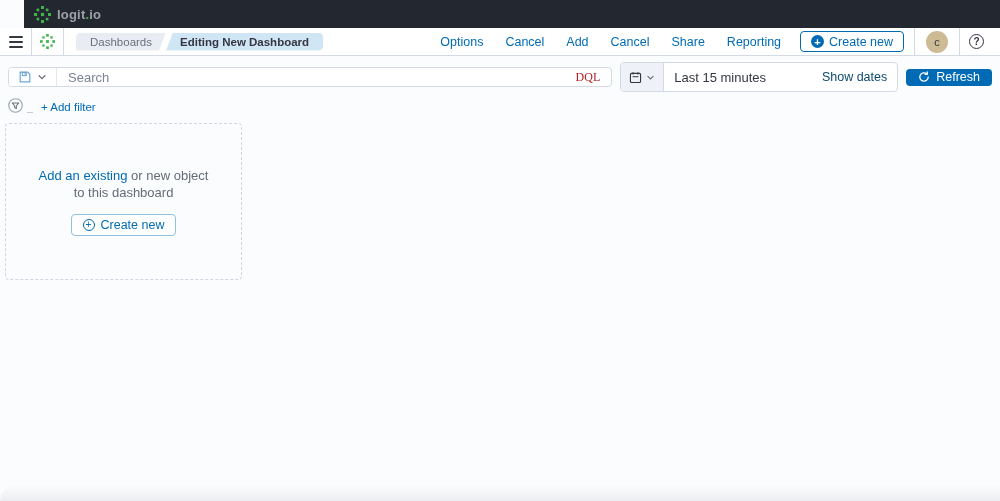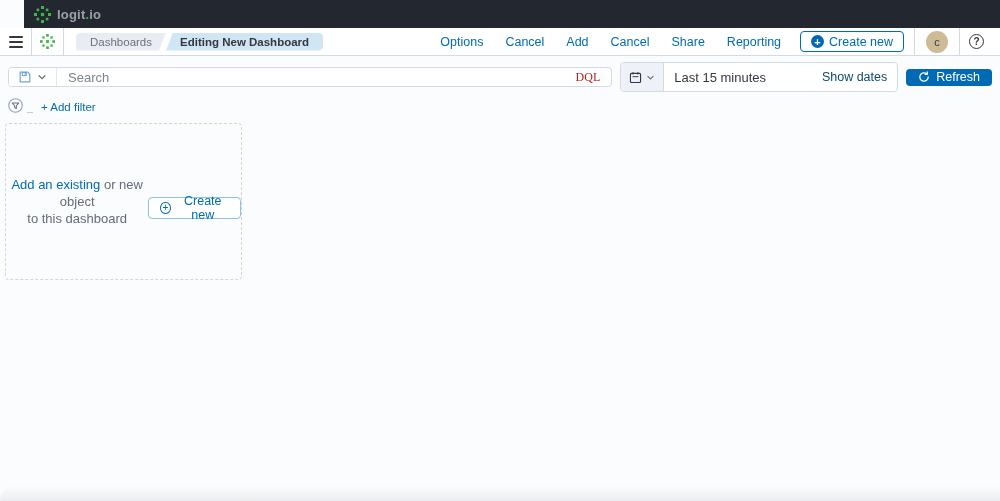--- a/index.html
+++ b/index.html
@@ -44,21 +44,21 @@
   .dp-showdates { color:#0c4a6e; font-size:12.5px; padding:0 10px; background:none; border:none; cursor:pointer; white-space:nowrap; font-family:inherit; }
   .btn-refresh { height:17px; background:#006BB4; color:#fff; border:none; border-radius:4px; display:flex; align-items:center; gap:6px; padding:0 12px; font-size:12.5px; cursor:pointer; flex:0 0 auto; font-family:inherit; }
 
   
   .filterbar { display:flex; align-items:flex-end; padding:1px 8px 6px 8px; gap:4px; flex:0 0 auto; }
   .filter-dash { width:6px; height:1px; background:#c6ccd7; }
   .add-filter { color:#006BB4; font-size:11.5px; text-decoration:none; cursor:pointer; margin-left:4px; }
 
   
   .content { position:relative; flex:1; }
-  .empty-panel { position:absolute; left:5px; top:4px; width:237px; height:157px; border:1px dashed #cfd6e2; border-radius:4px; background:#fbfcfd; display:flex; align-items:center; justify-content:center; }
+  .empty-panel { position:absolute; left:5px; top:4px; width:237px; height:157px; border:1px dashed #cfd6e2; border-radius:4px; background:#fbfcfd; display:flex; flex-direction:column; align-items:center; justify-content:center; }
   .panel-text { font-size:13px; color:#646b78; text-align:center; line-height:17px; }
   .panel-link { color:#006BB4; cursor:pointer; text-decoration:none; }
   .btn-create-panel { margin-top:13px; display:flex; align-items:center; gap:6px; border:1px solid #8fc1e2; background:#fff; color:#006BB4; border-radius:4px; height:22px; padding:0 11px; font-size:12.5px; cursor:pointer; font-family:inherit; }
   .plus-outline { width:12px; height:12px; border-radius:50%; border:1.2px solid #006BB4; color:#006BB4; font-size:10px; line-height:10px; display:flex; align-items:center; justify-content:center; }
 
   .bottom-shade { position:absolute; left:0; right:0; bottom:0; height:16px; background:linear-gradient(to bottom, rgba(134,142,156,0) 0%, rgba(134,142,156,0.10) 80%, rgba(134,142,156,0.14) 100%); border-top-left-radius:40px; pointer-events:none; }
 </style>
 </head>
 <body>
 

